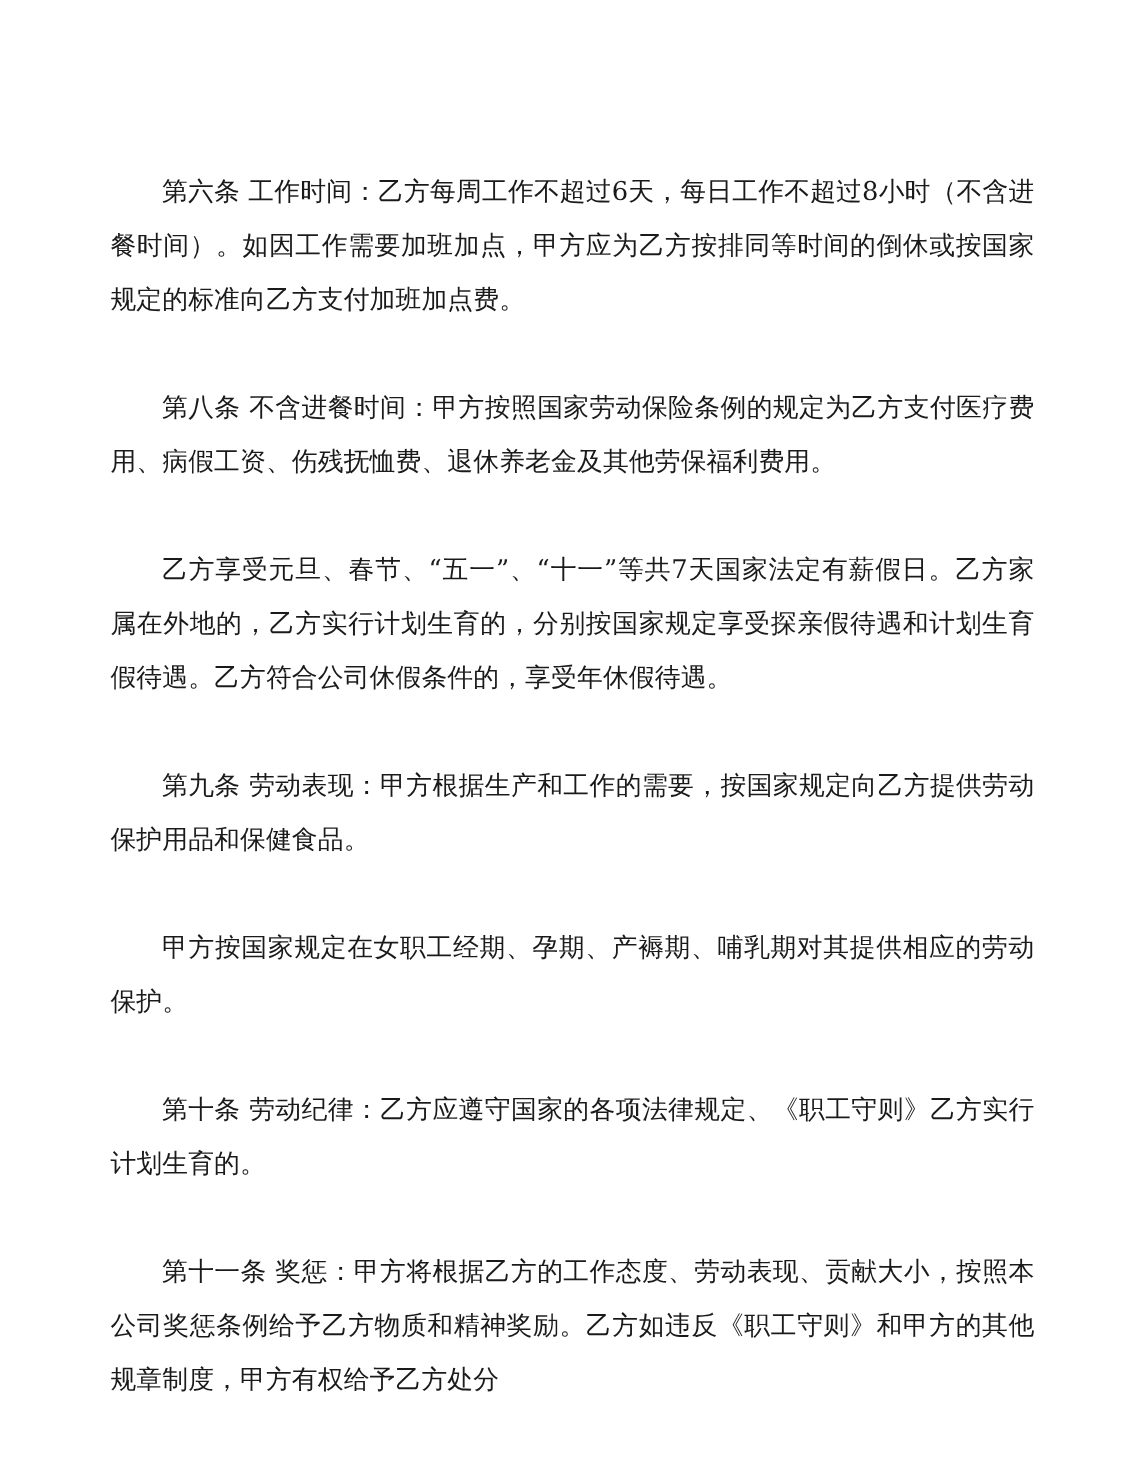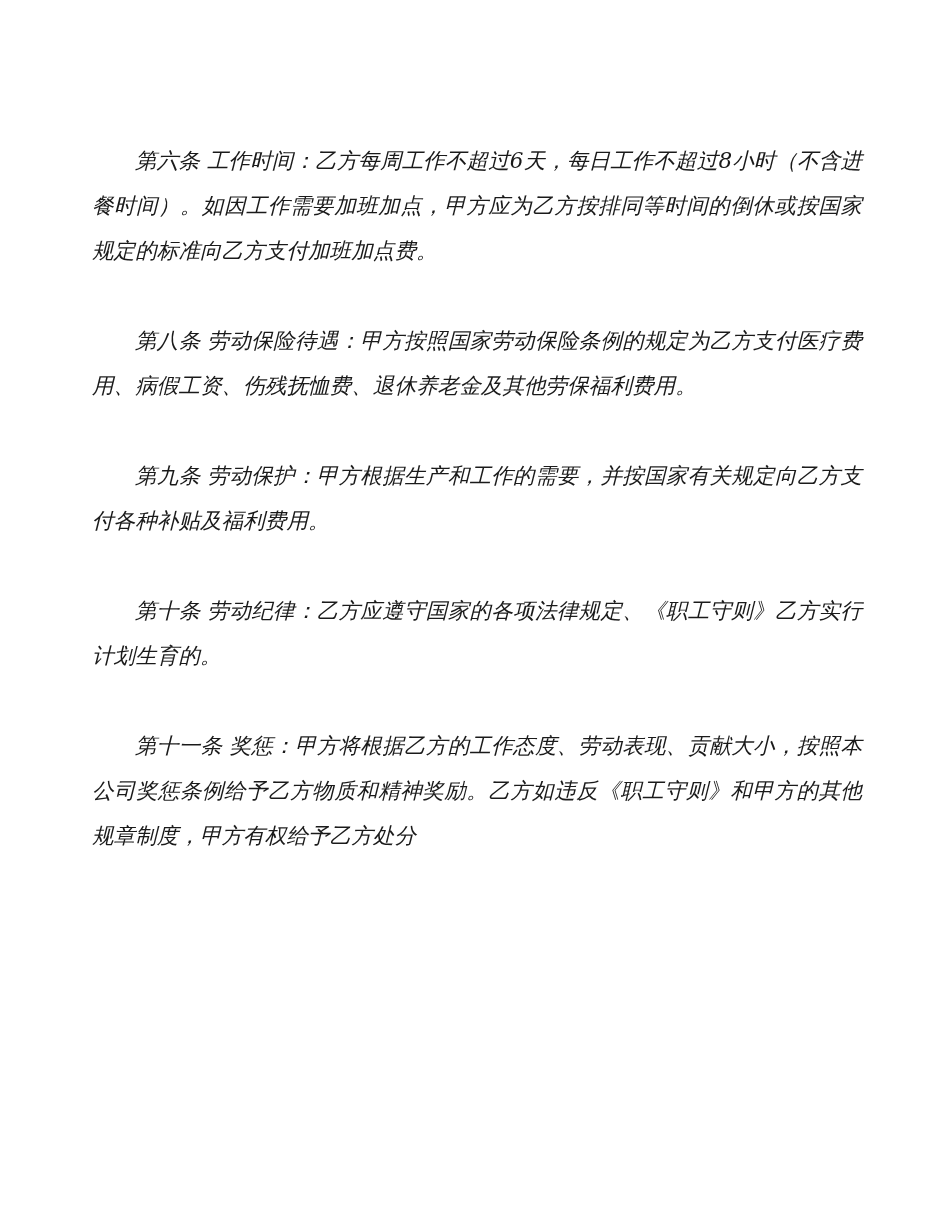--- a/index.html
+++ b/index.html
@@ -7,21 +7,20 @@
     padding: 0;
     background: #ffffff;
   }
   .page {
     position: relative;
     width: 950px;
     height: 1230px;
     background: #ffffff;
     overflow: hidden;
     box-sizing: border-box;
-    font-style: italic;
   }
   .doc-body {
     position: absolute;
     left: 92px;
     top: 138px;
     width: 770px;
   }
   .para {
     font-family: "DejaVu Serif", "Liberation Serif", serif;
     font-size: 21.5px;
@@ -41,24 +40,26 @@
 </style>
 </head>
 <body>
 
 <div class="page">
   <div class="doc-body">
 
     <p class="para">第六条  工作时间：乙方每周工作不超过6天，每日工作不超过8小时（不含进餐时间）。如因工作需要加班加点，甲方应为乙方按排同等时间的倒休或按国家规定的标准向乙方支付加班加点费。</p>
 
 
-    <p class="para">第八条  劳动保险待遇：甲方按照国家劳动保险条例的规定为乙方支付医疗费用、病假工资、伤残抚恤费、退休养老金及其他劳保福利费用。</p>
+    <p class="para">第八条  不含进餐时间：甲方按照国家劳动保险条例的规定为乙方支付医疗费用、病假工资、伤残抚恤费、退休养老金及其他劳保福利费用。</p>
 
+    <p class="para">乙方享受元旦、春节、“五一”、“十一”等共7天国家法定有薪假日。乙方家属在外地的，乙方实行计划生育的，分别按国家规定享受探亲假待遇和计划生育假待遇。乙方符合公司休假条件的，享受年休假待遇。</p>
 
-    <p class="para">第九条  劳动保护：甲方根据生产和工作的需要，并按国家有关规定向乙方支付各种补贴及福利费用。</p>
+    <p class="para">第九条  劳动表现：甲方根据生产和工作的需要，按国家规定向乙方提供劳动保护用品和保健食品。</p>
 
+    <p class="para">甲方按国家规定在女职工经期、孕期、产褥期、哺乳期对其提供相应的劳动保护。</p>
 
     <p class="para">第十条  劳动纪律：乙方应遵守国家的各项法律规定、《职工守则》乙方实行计划生育的。</p>
 
     <p class="para">第十一条  奖惩：甲方将根据乙方的工作态度、劳动表现、贡献大小，按照本公司奖惩条例给予乙方物质和精神奖励。乙方如违反《职工守则》和甲方的其他规章制度，甲方有权给予乙方处分</p>
 
   </div>
 </div>
 
 </body></html>

